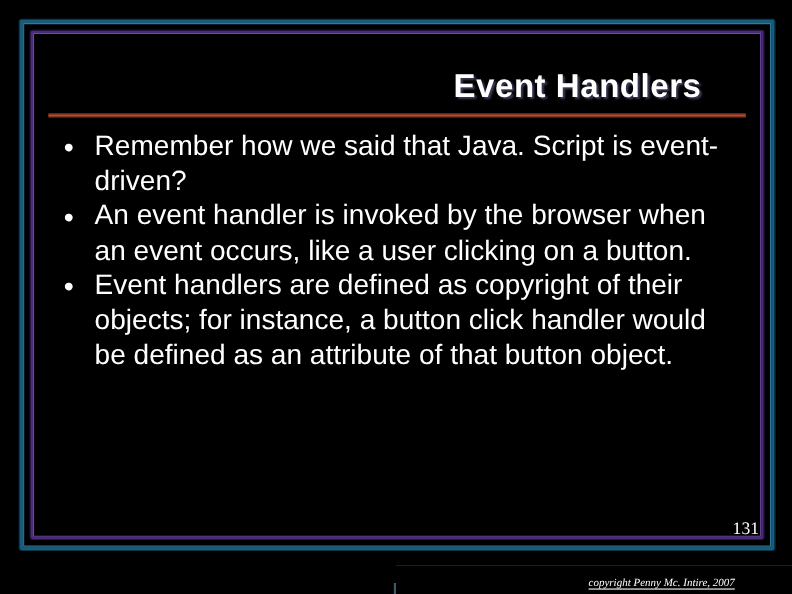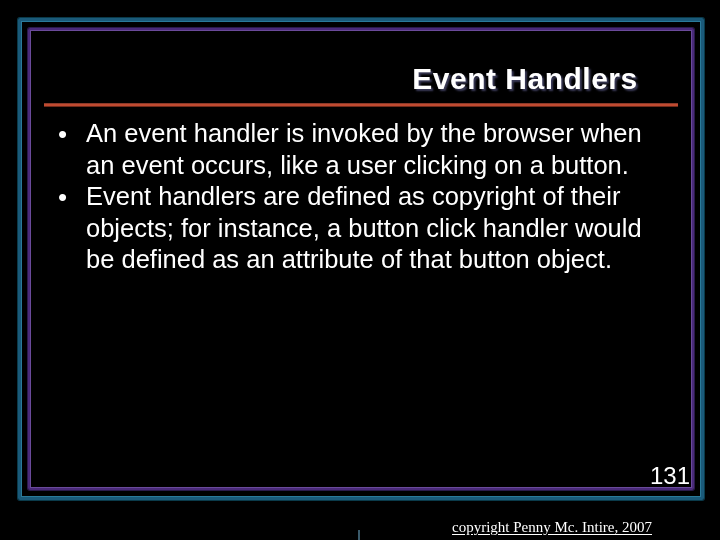--- a/index.html
+++ b/index.html
@@ -75,47 +75,48 @@
     top: 0;
     color: #fff;
     font-size: 26px;
   }
   .ev-h { }
   .page-num {
     position: absolute;
     right: 30px;
     bottom: 50px;
     color: #fff;
-    font-size: 24px;
-    font-family: Liberation Sans, sans-serif;
+    font-size: 16px;
+    font-family: Liberation Serif, serif;
     text-align: right;
   }
   .bottom-bar {
     position: absolute;
     left: 0; right: 0; bottom: 0;
     height: 26px;
     background: #000;
   }
   .bottom-line {
     position: absolute;
     left: 0; right: 0; bottom: 24px;
     height: 2px;
     background: linear-gradient(to right,
       #000 0, #000 50%,
       #d85a38 50%, #d85a38 100%);
   }
   .copyright {
     position: absolute;
-    right: 68px;
+    right: 52px;
     bottom: 4px;
     color: #fff;
-    font-size: 15px;
+    font-size: 10px;
     font-family: "Times New Roman", Times, serif;
     text-decoration: underline;
     text-underline-offset: 2px;
+    font-style: italic;
   }
   .bottom-tick {
     position: absolute;
     bottom: 0;
     left: 358px;
     width: 2px;
     height: 10px;
     background: #3a5a6a;
   }
 </style>
@@ -126,20 +127,23 @@
   <div class="frame-outer">
     <div class="frame-inner"></div>
   </div>
 
   <div class="title">Event Handlers</div>
   <div class="title-underline"></div>
 
   <div class="content">
     <ul>
       <li>
+        <span>Remember how we said that Java. Script is event-driven?</span><span class="ev-h"></span><span></span>
+      </li>
+      <li>
         <span>An </span><span class="ev-h">event handler</span><span> is invoked by the browser when an event occurs, like a user clicking on a button.</span>
       </li>
       <li>
         <span>Event handlers are defined as copyright of their objects; for instance, a button click handler would be defined as an attribute of that button object.</span><span class="ev-h"></span><span></span>
       </li>
     </ul>
   </div>
 
   <div class="page-num">131</div>
 

